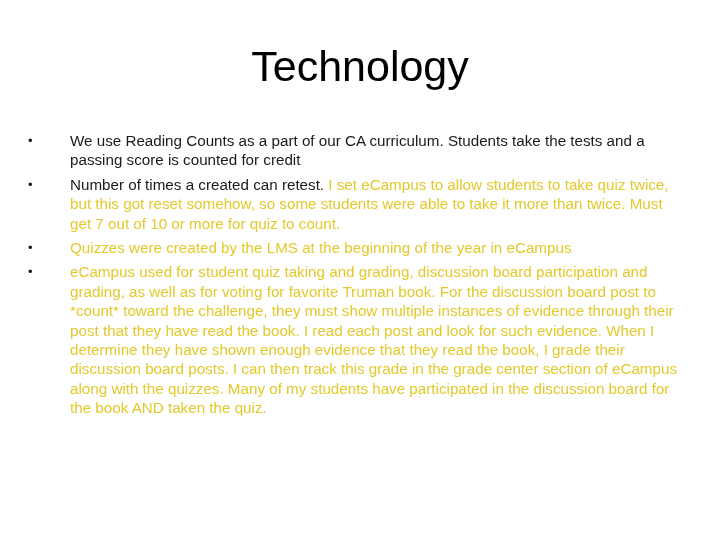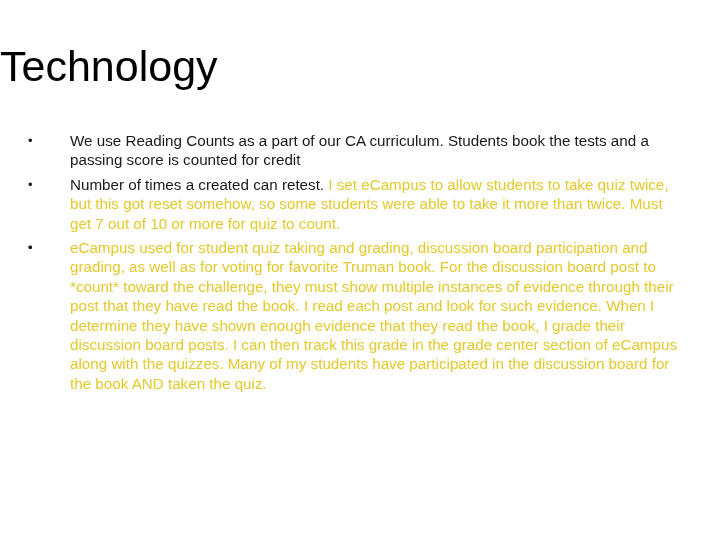--- a/index.html
+++ b/index.html
@@ -1,39 +1,40 @@
 <!DOCTYPE html>
 <html><head>
 <meta charset="utf-8">
 <style>
   html, body { margin: 0; padding: 0; background: #ffffff; }
   body { width: 720px; height: 540px; position: relative; overflow: hidden;
          font-family: "Liberation Sans", sans-serif; }
-  .title { position: absolute; left: 0; width: 720px; top: 42px; 
+  .title { position: absolute; left: 0; width: 720px; top: 42px; text-align: center;
            font-size: 43px; color: #000; }
   .list { position: absolute; left: 28px; top: 131px; width: 650px; margin: 0; padding: 0; list-style: none; }
   .item { position: relative; padding-left: 42px; font-size: 15.2px; line-height: 19.4px; margin-bottom: 5px; }
   .bullet { position: absolute; left: 0; top: 0; font-size: 13px; }
   .dark { color: #1a1a1a; }
   .yellow { color: #e3c92b; }
 </style>
 </head>
 <body>
 
 <div class="title">Technology</div>
 
 <ul class="list">
   <li class="item">
     <span class="bullet dark">•</span>
-    <span class="dark">We use Reading Counts as a part of our CA curriculum.  Students book the tests and a passing score is counted for credit</span>
+    <span class="dark">We use Reading Counts as a part of our CA curriculum.  Students take the tests and a passing score is counted for credit</span>
   </li>
   <li class="item">
     <span class="bullet dark">•</span>
     <span class="dark">Number of times a created can retest.  </span><span class="yellow">I set eCampus to allow students to take quiz twice, but this got reset somehow, so some students were able to take it more than twice.  Must get 7 out of 10 or more for quiz to count.</span>
   </li>
   <li class="item">
     <span class="bullet dark">•</span>
+    <span class="yellow">Quizzes were created by the LMS at the beginning of the year in eCampus</span>
   </li>
   <li class="item">
     <span class="bullet dark">•</span>
     <span class="yellow">eCampus used for student quiz taking and grading, discussion board participation and grading, as well as for voting for favorite Truman book.  For the discussion board post to *count* toward the challenge, they must show multiple instances of evidence through their post that they have read the book.  I read each post and look for such evidence.  When I determine they have shown enough evidence that they read the book, I grade their discussion board posts.  I can then track this grade in the grade center section of eCampus along with the quizzes.  Many of my students have participated in the discussion board for the book AND taken the quiz.</span>
   </li>
 </ul>
 
 </body></html>

